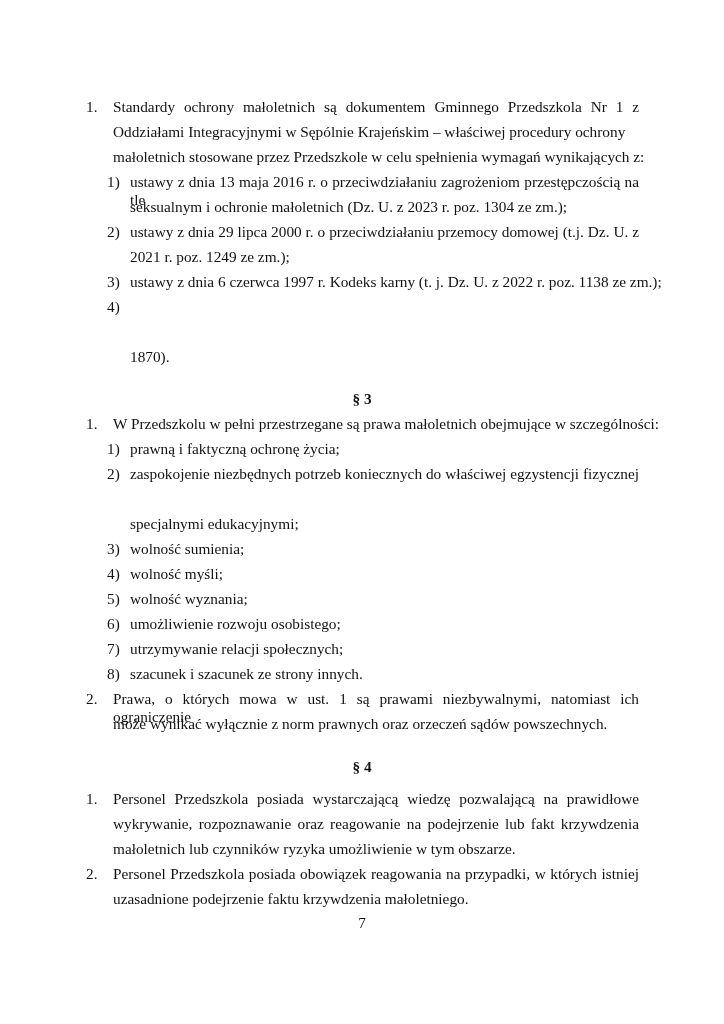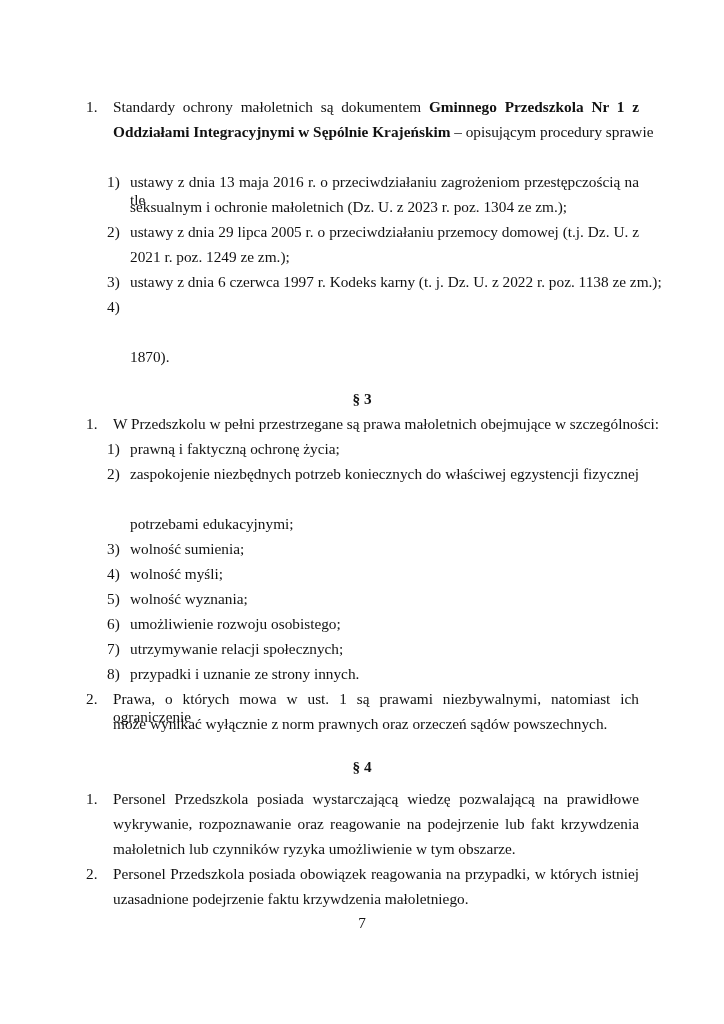--- a/index.html
+++ b/index.html
@@ -6,74 +6,75 @@
   body { width:724px; height:1024px; position:relative; overflow:hidden;
          font-family:"Liberation Serif", serif; font-size:15.3px; color:#111; }
   .page { position:absolute; left:0; top:0; width:724px; height:1024px; }
   .line { position:absolute; white-space:nowrap; line-height:18px; }
   .j { text-align:justify; text-align-last:justify; white-space:normal; }
   .num1 { left:86px; }
   .num2 { left:107px; }
   .t1 { left:113px; width:526px; }
   .t2 { left:130px; width:509px; }
   .center { left:0; width:724px; text-align:center; }
-  b { font-weight:bold; }
+  b { font-weight:normal; }
 </style>
 </head>
 <body>
 
 <div class="page">
 
   <div class="line num1" style="top:98px">1.</div>
   <div class="line t1 j" style="top:98px"><span>Standardy ochrony małoletnich są dokumentem </span><b>Gminnego Przedszkola Nr 1 z</b></div>
-  <div class="line t1" style="top:123px"><b>Oddziałami Integracyjnymi w Sępólnie Krajeńskim</b><span> –  opisującym procedury sprawie</span></div>
+  <div class="line t1" style="top:123px"><b>Oddziałami Integracyjnymi w Sępólnie Krajeńskim</b><span> –  właściwej procedury ochrony</span></div>
+  <div class="line t1" style="top:148px">małoletnich stosowane przez Przedszkole w celu spełnienia wymagań wynikających z:</div>
 
   <div class="line num2" style="top:173px">1)</div>
   <div class="line t2 j" style="top:173px">ustawy z dnia 13 maja 2016 r. o przeciwdziałaniu zagrożeniom przestępczością na tle</div>
   <div class="line t2" style="top:198px">seksualnym i ochronie małoletnich (Dz. U. z 2023 r. poz. 1304 ze zm.);</div>
 
   <div class="line num2" style="top:223px">2)</div>
-  <div class="line t2 j" style="top:223px">ustawy z dnia 29 lipca 2005 r. o przeciwdziałaniu przemocy domowej   (t.j. Dz. U. z</div>
+  <div class="line t2 j" style="top:223px">ustawy z dnia 29 lipca 2000 r. o przeciwdziałaniu przemocy domowej   (t.j. Dz. U. z</div>
   <div class="line t2" style="top:248px">2021 r. poz. 1249 ze zm.);</div>
 
   <div class="line num2" style="top:273px">3)</div>
   <div class="line t2" style="top:273px">ustawy z dnia 6 czerwca 1997 r. Kodeks karny (t. j. Dz. U. z 2022 r. poz. 1138 ze zm.);</div>
 
   <div class="line num2" style="top:298px">4)</div>
   <div class="line t2" style="top:348px">1870).</div>
 
   <div class="line center" style="top:390px; font-weight:bold;">§ 3</div>
 
   <div class="line num1" style="top:415px">1.</div>
   <div class="line t1" style="top:415px">W Przedszkolu w pełni przestrzegane są prawa małoletnich obejmujące w szczególności:</div>
 
   <div class="line num2" style="top:440px">1)</div>
   <div class="line t2" style="top:440px">prawną i faktyczną ochronę życia;</div>
 
   <div class="line num2" style="top:465px">2)</div>
   <div class="line t2 j" style="top:465px">zaspokojenie niezbędnych potrzeb koniecznych do właściwej egzystencji fizycznej</div>
-  <div class="line t2" style="top:515px">potrzebami edukacyjnymi;</div>
+  <div class="line t2" style="top:515px">specjalnymi edukacyjnymi;</div>
 
   <div class="line num2" style="top:540px">3)</div>
   <div class="line t2" style="top:540px">wolność sumienia;</div>
 
   <div class="line num2" style="top:565px">4)</div>
   <div class="line t2" style="top:565px">wolność myśli;</div>
 
   <div class="line num2" style="top:590px">5)</div>
   <div class="line t2" style="top:590px">wolność wyznania;</div>
 
   <div class="line num2" style="top:615px">6)</div>
   <div class="line t2" style="top:615px">umożliwienie rozwoju osobistego;</div>
 
   <div class="line num2" style="top:640px">7)</div>
   <div class="line t2" style="top:640px">utrzymywanie relacji społecznych;</div>
 
   <div class="line num2" style="top:665px">8)</div>
-  <div class="line t2" style="top:665px">przypadki i  uznanie ze strony innych.</div>
+  <div class="line t2" style="top:665px">szacunek i  szacunek ze strony innych.</div>
 
   <div class="line num1" style="top:690px">2.</div>
   <div class="line t1 j" style="top:690px">Prawa, o których mowa w ust. 1 są prawami niezbywalnymi, natomiast ich ograniczenie</div>
   <div class="line t1" style="top:715px">może wynikać wyłącznie z norm prawnych oraz orzeczeń sądów powszechnych.</div>
 
   <div class="line center" style="top:758px; font-weight:bold;">§ 4</div>
 
   <div class="line num1" style="top:790px">1.</div>
   <div class="line t1 j" style="top:790px">Personel Przedszkola posiada wystarczającą wiedzę pozwalającą na prawidłowe</div>
   <div class="line t1 j" style="top:815px">wykrywanie, rozpoznawanie oraz reagowanie na podejrzenie lub fakt krzywdzenia</div>

